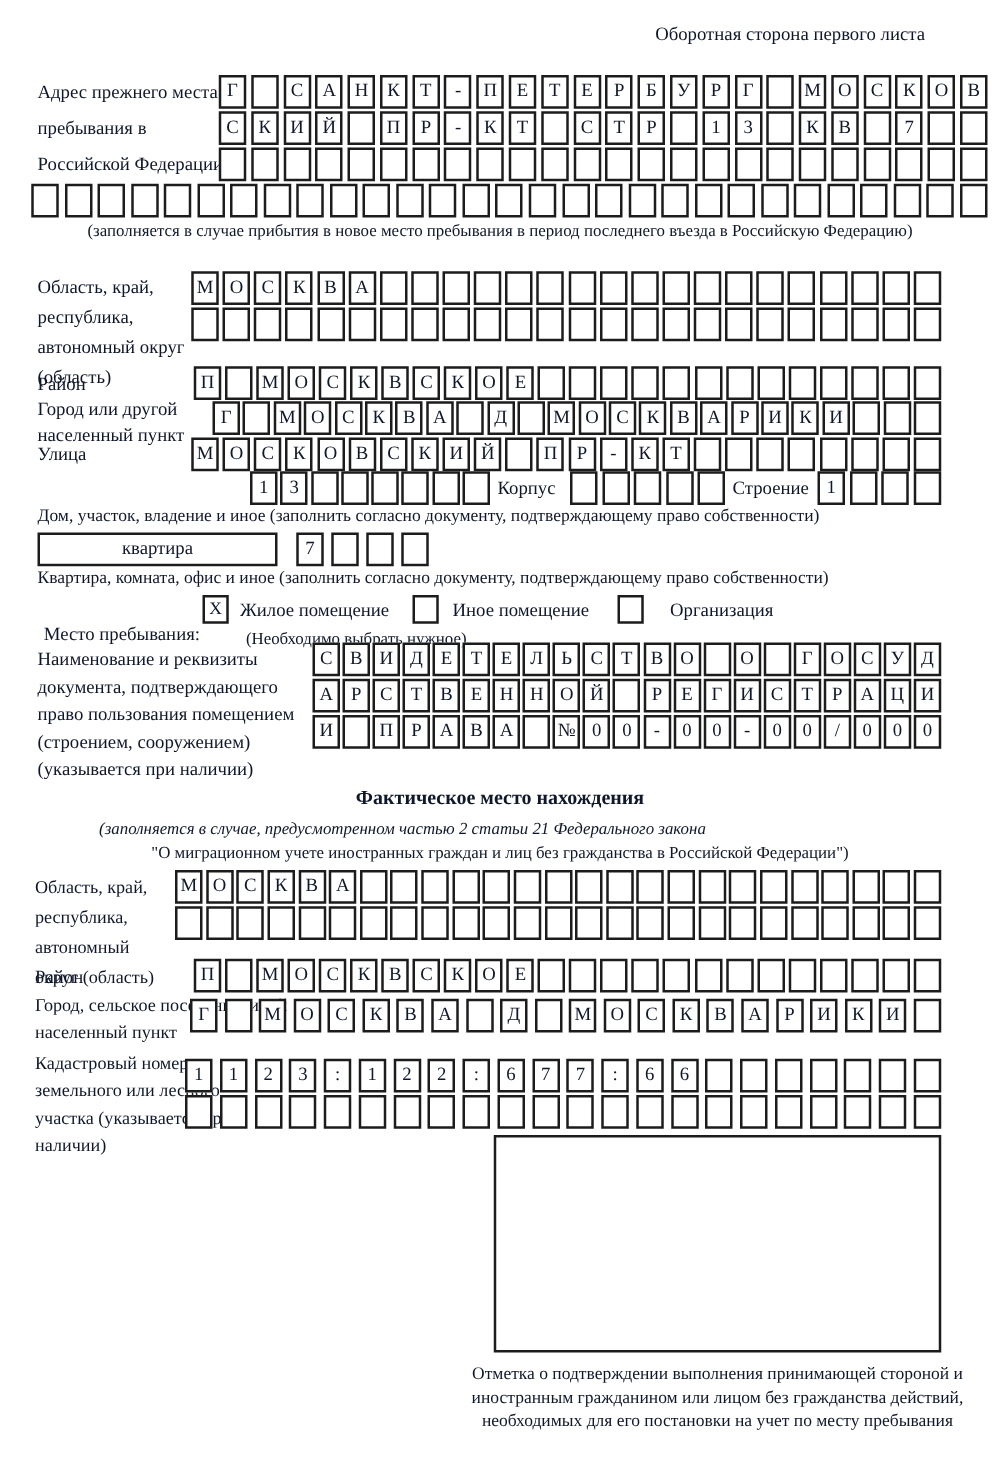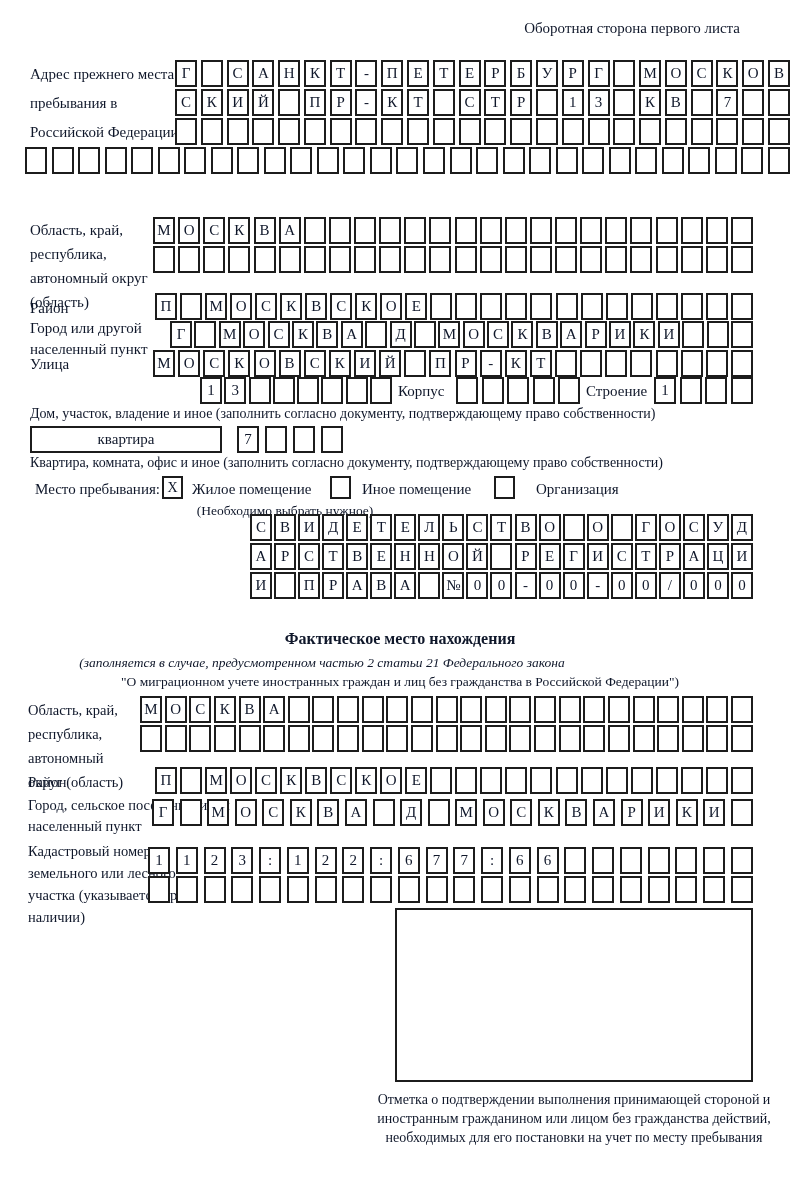--- a/index.html
+++ b/index.html
@@ -129,20 +129,21 @@
       <span class="cell"></span>
       <span class="cell"></span>
       <span class="cell"></span>
       <span class="cell"></span>
       <span class="cell"></span>
       <span class="cell"></span>
       <span class="cell"></span>
       <span class="cell"></span>
       <span class="cell"></span>
     </div>
+  <div class="abs note center" style="top:177px;left:0;width:800px;">(заполняется в случае прибытия в новое место пребывания в период последнего въезда в Российскую Федерацию)</div>
 
 
   <div class="abs lbl" style="top:218px;left:30px;width:122px;">Область, край, республика, автономный округ (область)</div>
   <div class="boxrow" style="top:217px;left:153px;width:600px;">
       <span class="cell">М</span>
       <span class="cell">О</span>
       <span class="cell">С</span>
       <span class="cell">К</span>
       <span class="cell">В</span>
       <span class="cell">А</span>
@@ -305,29 +306,30 @@
 
   <div class="widebox abs" style="top:426px;left:30px;width:192px;">квартира</div>
   <div class="boxrow" style="top:426px;left:237px;width:106px;">
       <span class="cell">7</span>
       <span class="cell"></span>
       <span class="cell"></span>
       <span class="cell"></span>
     </div>
   <div class="abs" style="top:455px;left:30px;font-size:14px;">Квартира, комната, офис и иное (заполнить согласно документу, подтверждающему право собственности)</div>
 
-  <div class="abs lbl" style="top:477px;left:35px;">Место пребывания:</div>
+  <div class="abs lbl" style="top:496px;left:35px;">Место пребывания:</div>
   <div class="ckbox abs" style="top:476px;left:162px;">X</div>
   <div class="abs lbl" style="top:477px;left:192px;">Жилое помещение</div>
   <div class="ckbox abs" style="top:476px;left:330px;"></div>
   <div class="abs lbl" style="top:477px;left:362px;">Иное помещение</div>
   <div class="ckbox abs" style="top:476px;left:494px;"></div>
   <div class="abs lbl" style="top:477px;left:536px;">Организация</div>
   <div class="abs note center" style="top:503px;left:150px;width:270px;">(Необходимо выбрать нужное)</div>
 
+  <div class="abs lbl" style="top:517px;left:30px;width:214px;line-height:22px;">Наименование и реквизиты документа, подтверждающего право пользования помещением (строением, сооружением) (указывается при наличии)</div>
   <div class="boxrow" style="top:514px;left:250px;width:503px;">
       <span class="cell">С</span>
       <span class="cell">В</span>
       <span class="cell">И</span>
       <span class="cell">Д</span>
       <span class="cell">Е</span>
       <span class="cell">Т</span>
       <span class="cell">Е</span>
       <span class="cell">Л</span>
       <span class="cell">Ь</span>

